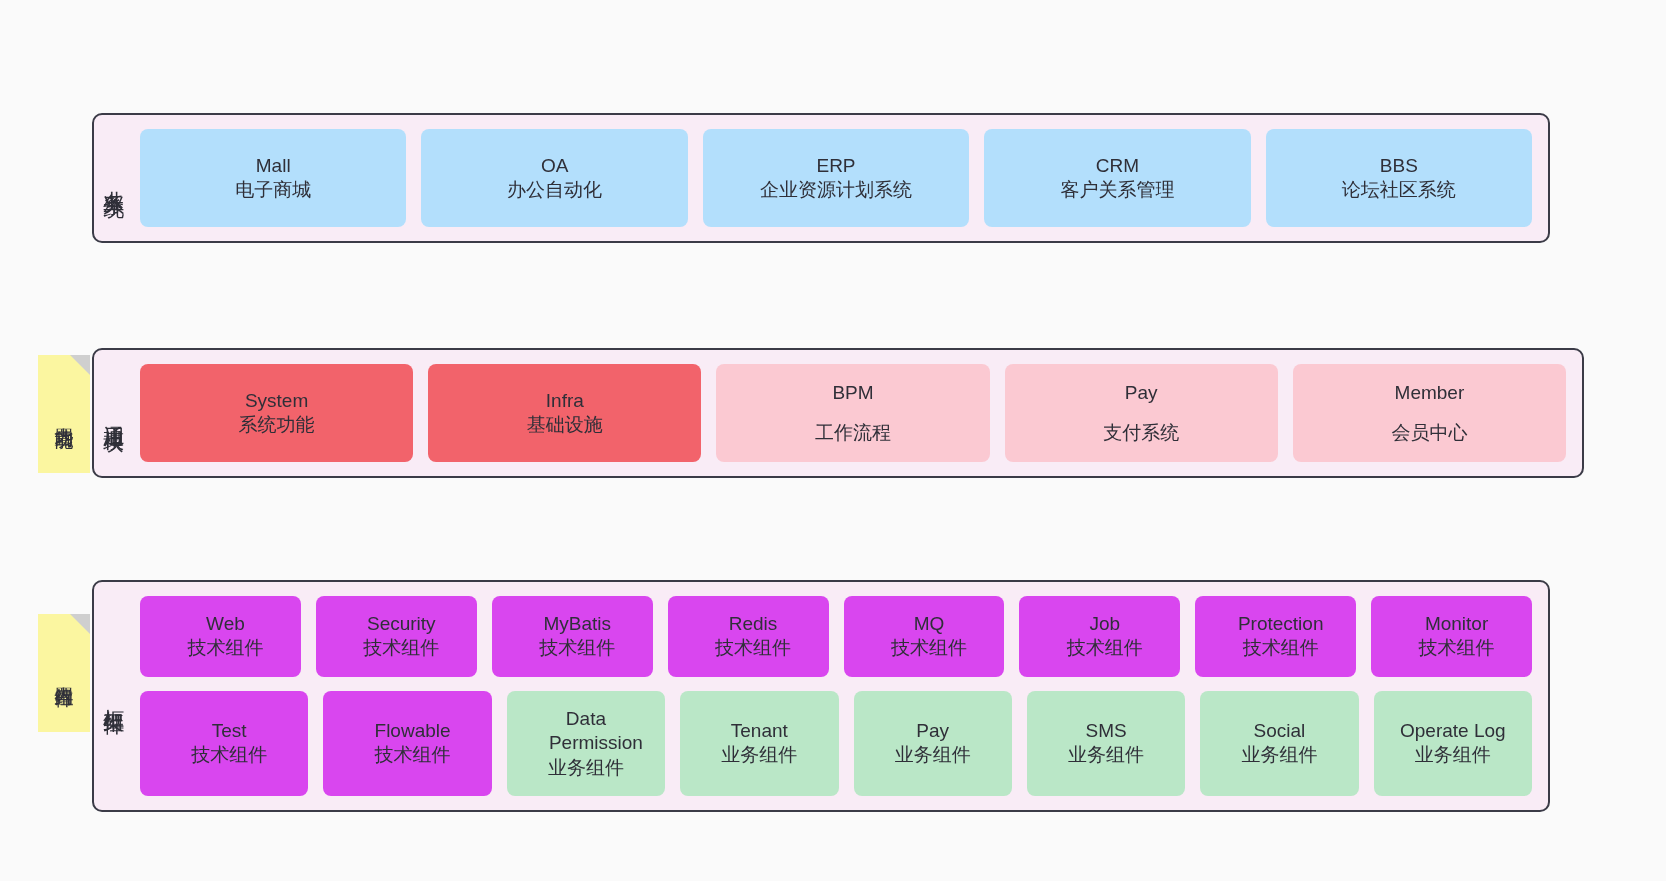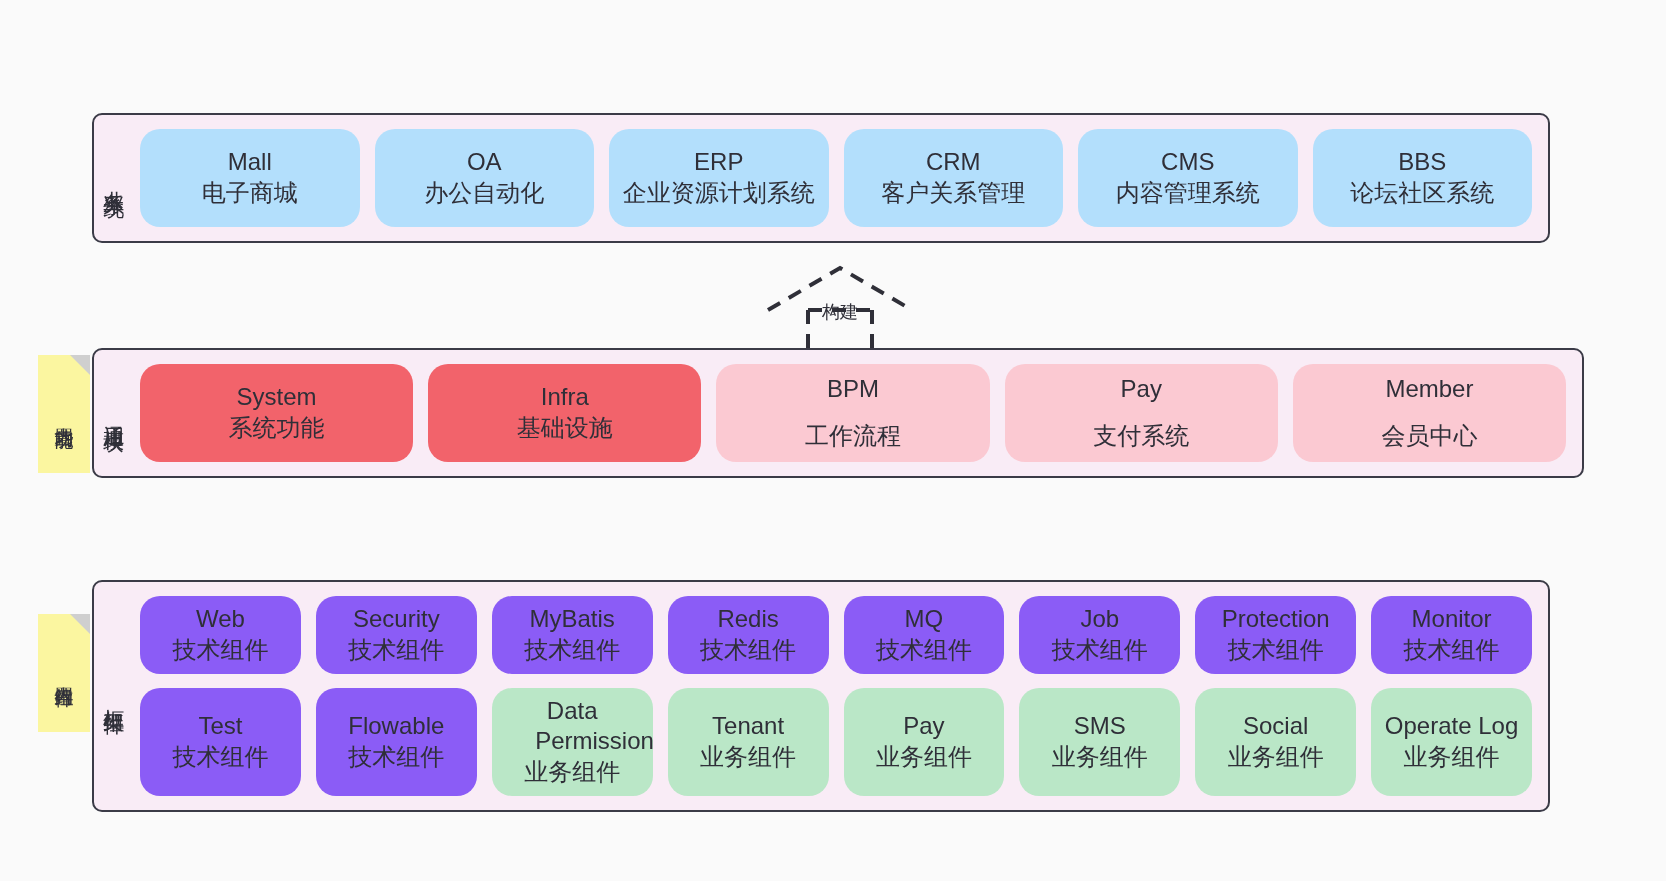--- a/index.html
+++ b/index.html
@@ -48,41 +48,41 @@
     box-sizing:border-box;
   }
   .row{
     display:flex;
     gap:15px;
     flex:1 1 auto;
     align-items:stretch;
   }
   .card{
     flex:1 1 0;
-    border-radius:20px;
+    border-radius:8px;
     display:flex;
     flex-direction:column;
     align-items:center;
     justify-content:center;
     text-align:center;
-    font-size:24px;
+    font-size:19px;
     line-height:1.28;
     color:#2f2f38;
     box-sizing:border-box;
     padding:4px 6px;
     user-select:none;
   }
   .card .t1{display:block;}
   .card .t2{display:block;}
 
   
   .c-blue{background:#b3dffc;}
   .c-red{background:#f2636b;}
   .c-pink{background:#fbc9d2;gap:16px;}
-  .c-green{background:#8b5cf6;}
+  .c-green{background:#d946ef;padding-left:16px;}
   .c-greenlight{background:#bae7c7;}
 
   
   .note{
     position:absolute;
     background:#fbf6a0;
     width:52px;
     display:flex;
     align-items:center;
     justify-content:center;
@@ -134,40 +134,27 @@
         </div>
         <div class="card c-blue">
           <span class="t1">ERP</span>
           <span class="t2">企业资源计划系统</span>
         </div>
         <div class="card c-blue">
           <span class="t1">CRM</span>
           <span class="t2">客户关系管理</span>
         </div>
         <div class="card c-blue">
-          <span class="t1">CMS</span>
-          <span class="t2">内容管理系统</span>
-        </div>
-        <div class="card c-blue">
           <span class="t1">BBS</span>
           <span class="t2">论坛社区系统</span>
         </div>
       </div>
     </div>
   </div>
 
-  <div class="arrow" style="left:760px;top:262px;width:160px;height:88px;">
-    <svg width="160" height="88" viewBox="0 0 160 88">
-      <path d="M 8 48 L 80 6 L 152 48" fill="none" stroke="#2f2f38" stroke-width="4" stroke-dasharray="14,10" stroke-linecap="butt"></path>
-      <path d="M 48 48 L 112 48" fill="none" stroke="#2f2f38" stroke-width="4" stroke-dasharray="14,10"></path>
-      <path d="M 48 48 L 48 88" fill="none" stroke="#2f2f38" stroke-width="4" stroke-dasharray="14,10"></path>
-      <path d="M 112 48 L 112 88" fill="none" stroke="#2f2f38" stroke-width="4" stroke-dasharray="14,10"></path>
-    </svg>
-    <span class="arrow-label" style="left:62px;top:38px;">构建</span>
-  </div>
 
   <div class="note" style="left:38px;top:355px;height:118px;">
     <span class="fold"></span>
     <span>内置功能</span>
   </div>
 
   <div class="panel" style="left:92px;top:348px;width:1492px;height:130px;">
     <div class="panel-label">通用模块</div>
     <div class="panel-body">
       <div class="row">

